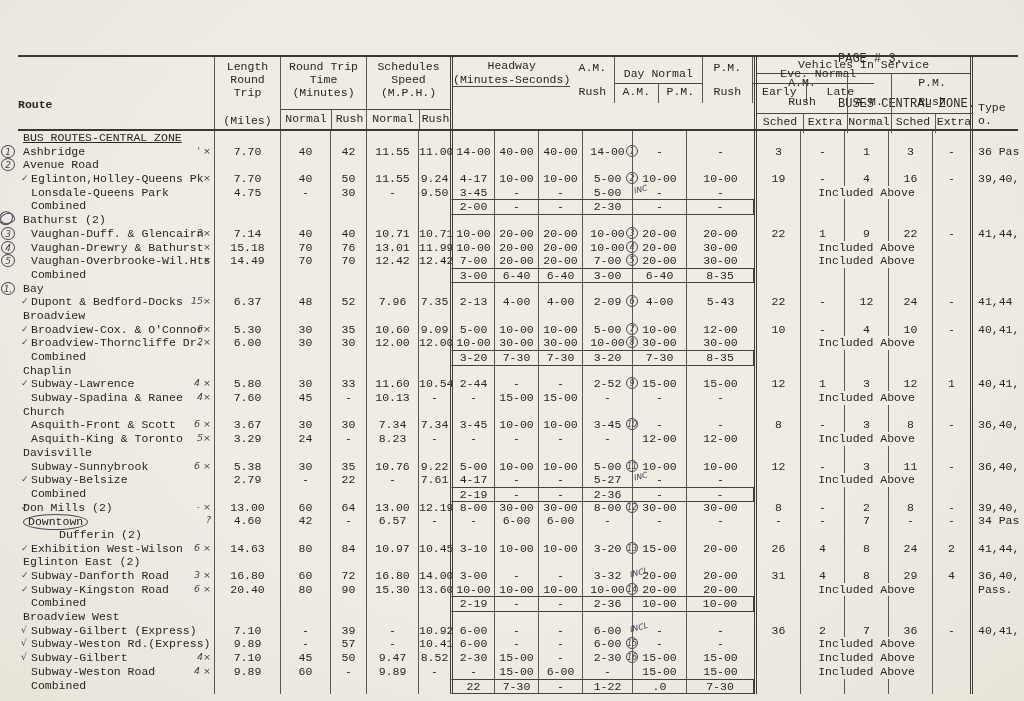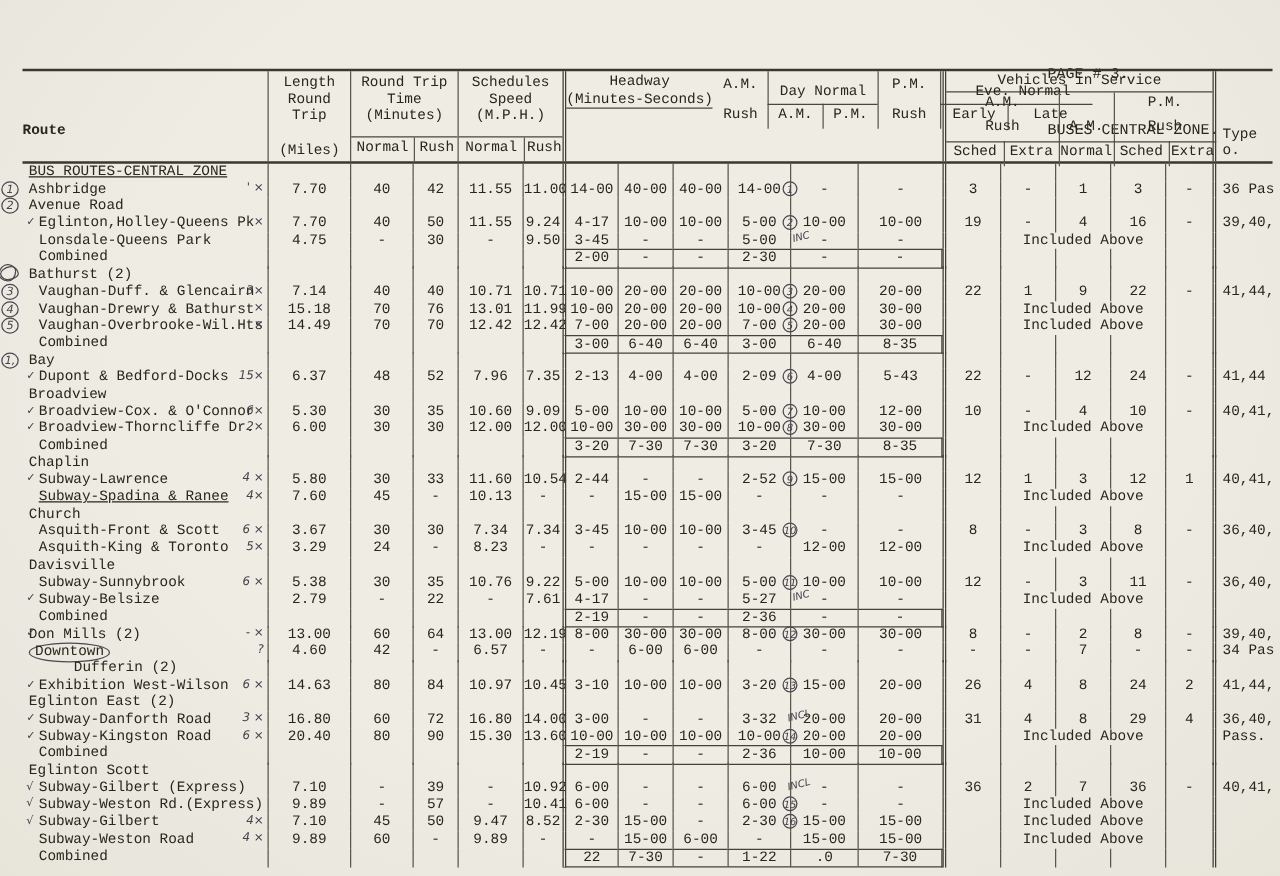--- a/index.html
+++ b/index.html
@@ -533,21 +533,21 @@
           <div class="cell bl">15-00</div>
           <div class="cell bl">15-00</div>
           <div class="cell hv">12</div>
           <div class="cell bl">1</div>
           <div class="cell bl">3</div>
           <div class="cell bl">12</div>
           <div class="cell bl">1</div>
           <div class="cell hv type">40,41,</div>
         </div>
         <div class="row">
-          <div class="cell route"><div class="lbl" style="margin-left: 13px; text-decoration: underline;">Subway-Spadina &amp; Ranee</div><div class="note hw">4×</div></div>
+          <div class="cell route"><div class="lbl" style="margin-left: 13px;">Subway-Spadina &amp; Ranee</div><div class="note hw">4×</div></div>
           <div class="cell bl">7.60</div>
           <div class="cell bl">45</div>
           <div class="cell bl">-</div>
           <div class="cell bl">10.13</div>
           <div class="cell bl">-</div>
           <div class="cell hv">-</div>
           <div class="cell bl">15-00</div>
           <div class="cell bl">15-00</div>
           <div class="cell bl pmr"><div>-</div></div>
           <div class="cell bl">-</div>
@@ -845,21 +845,21 @@
           <div class="cell bl bx">10-00</div>
           <div class="cell bl bx bxr">10-00</div>
           <div class="cell hv"></div>
           <div class="cell bl"></div>
           <div class="cell bl"></div>
           <div class="cell bl"></div>
           <div class="cell bl"></div>
           <div class="cell hv type"></div>
         </div>
         <div class="row">
-          <div class="cell route"><div class="lbl" style="margin-left: 5px;">Eglinton Scott</div></div>
+          <div class="cell route"><div class="lbl" style="margin-left: 5px;">Broadview West</div></div>
           <div class="cell bl"></div>
           <div class="cell bl"></div>
           <div class="cell bl"></div>
           <div class="cell bl"></div>
           <div class="cell bl"></div>
           <div class="cell hv"></div>
           <div class="cell bl"></div>
           <div class="cell bl"></div>
           <div class="cell bl pmr"></div>
           <div class="cell bl"></div>

